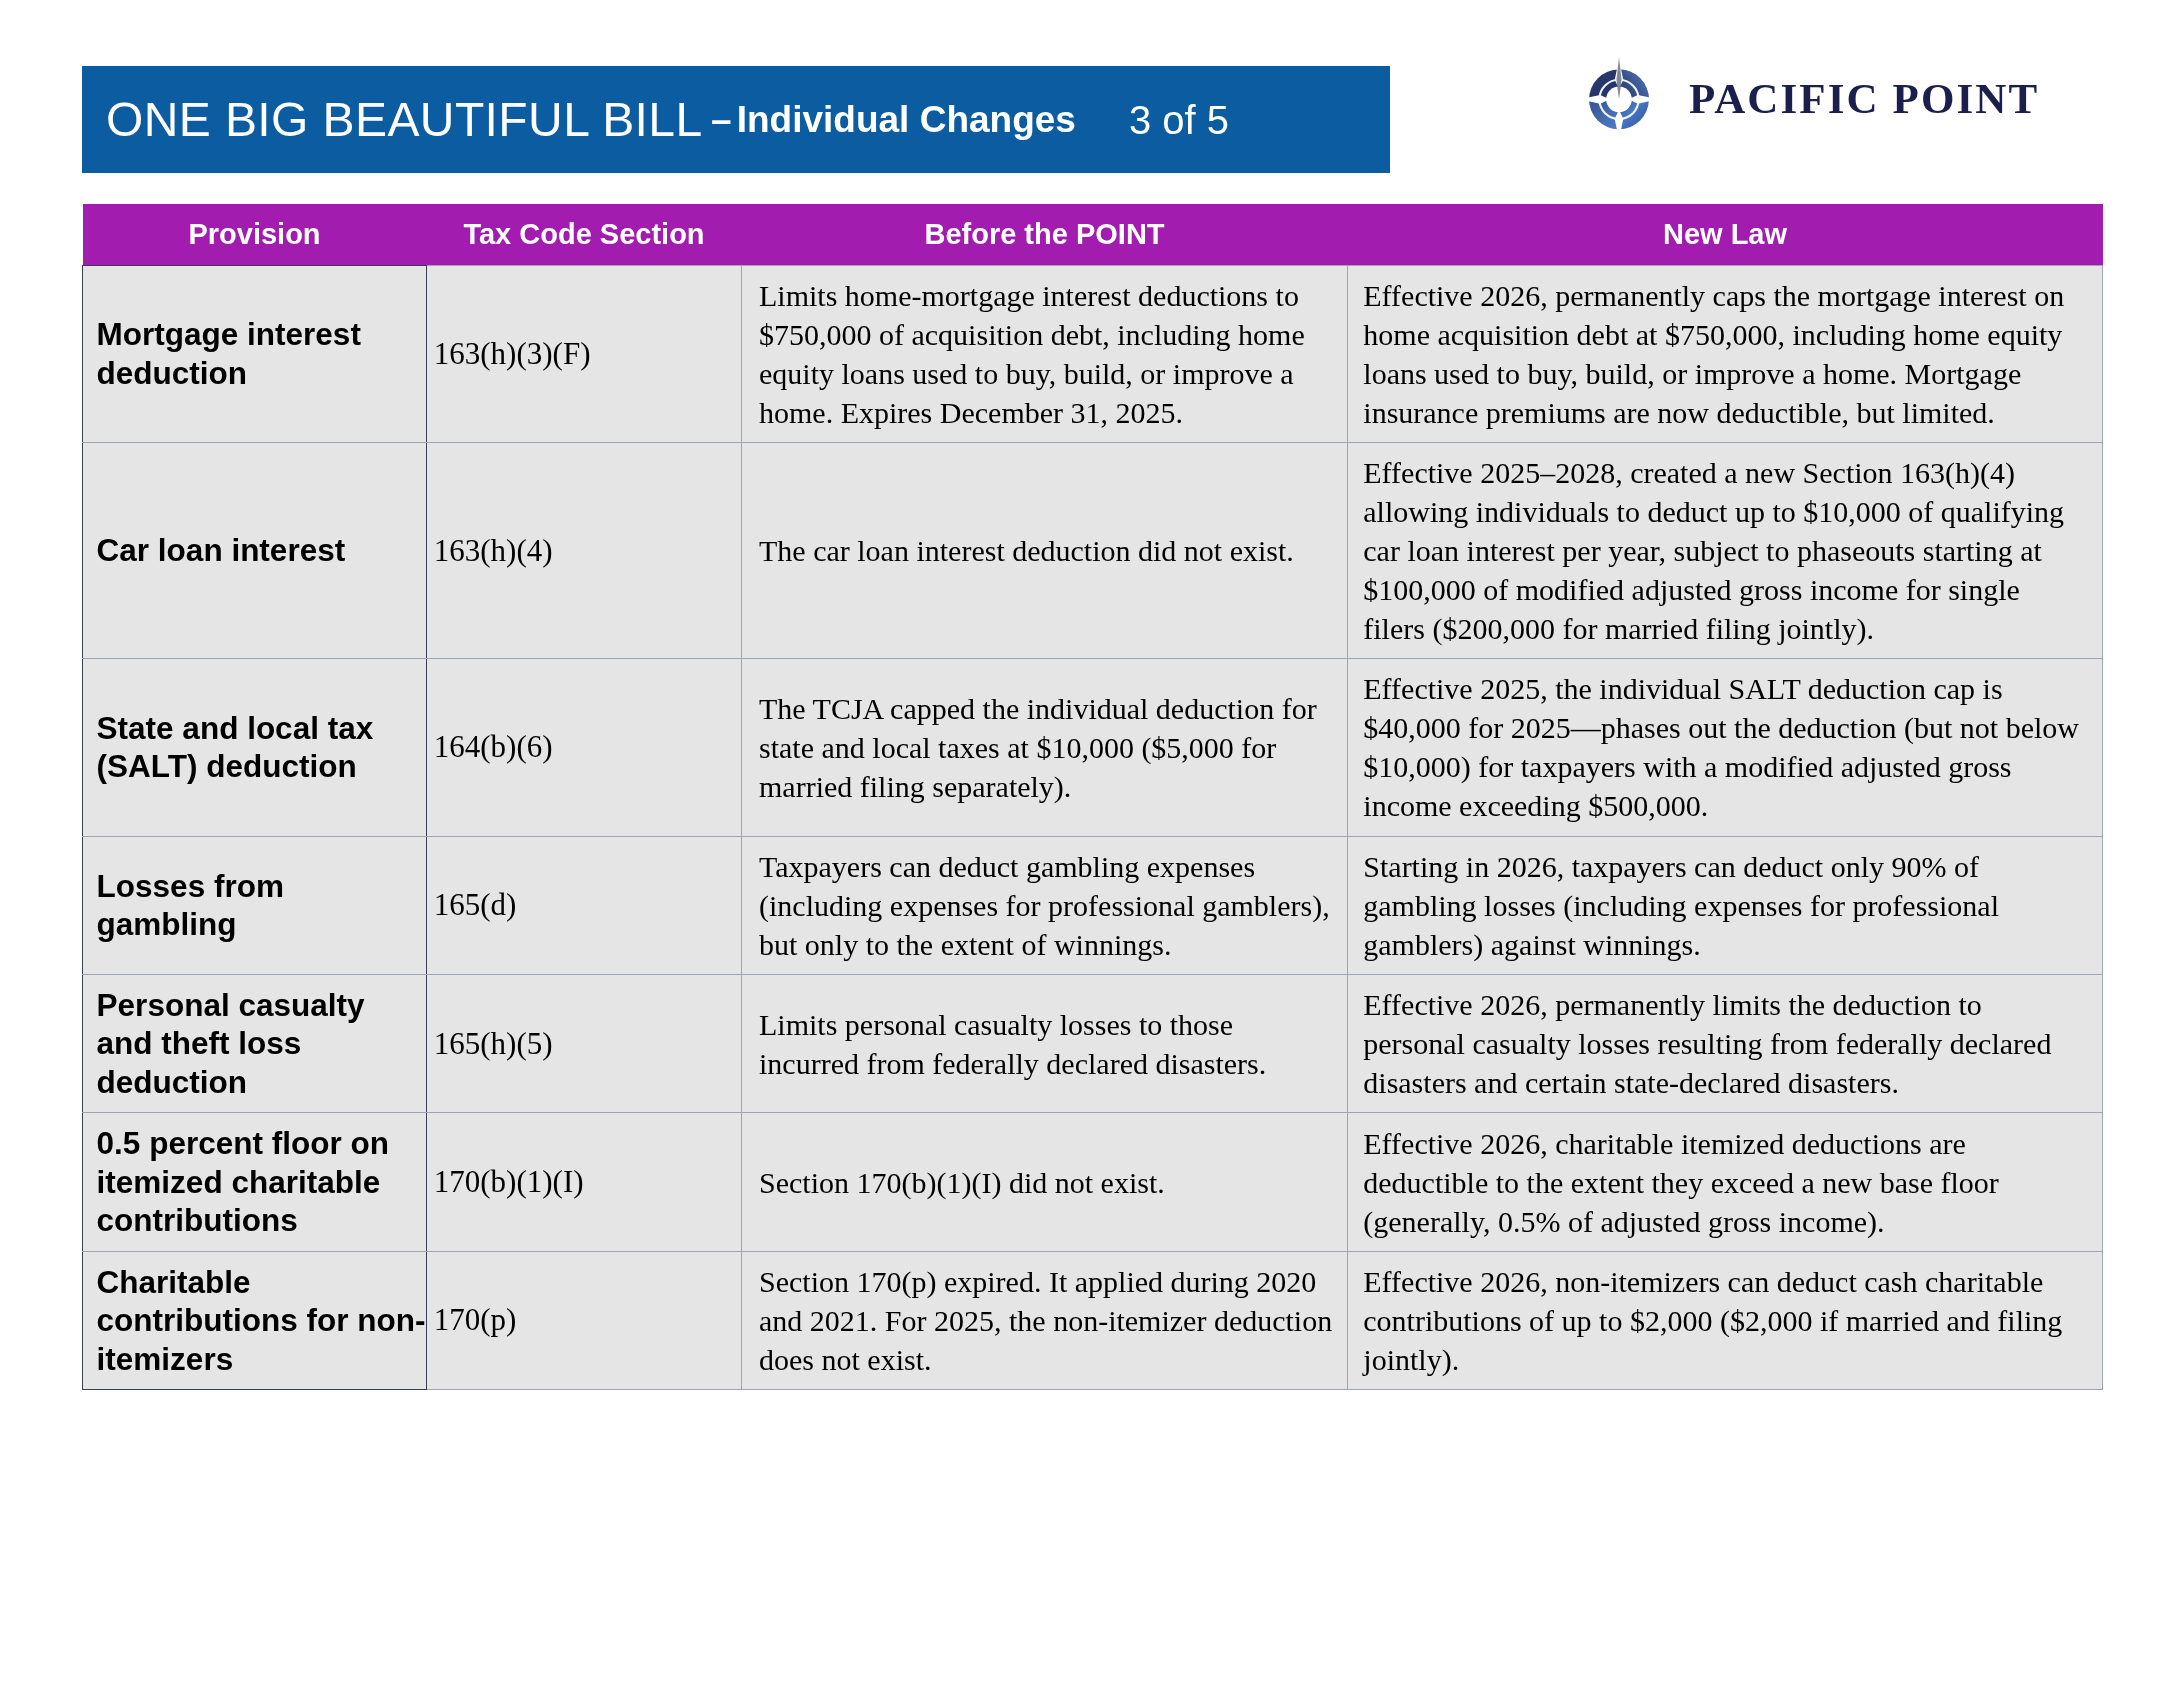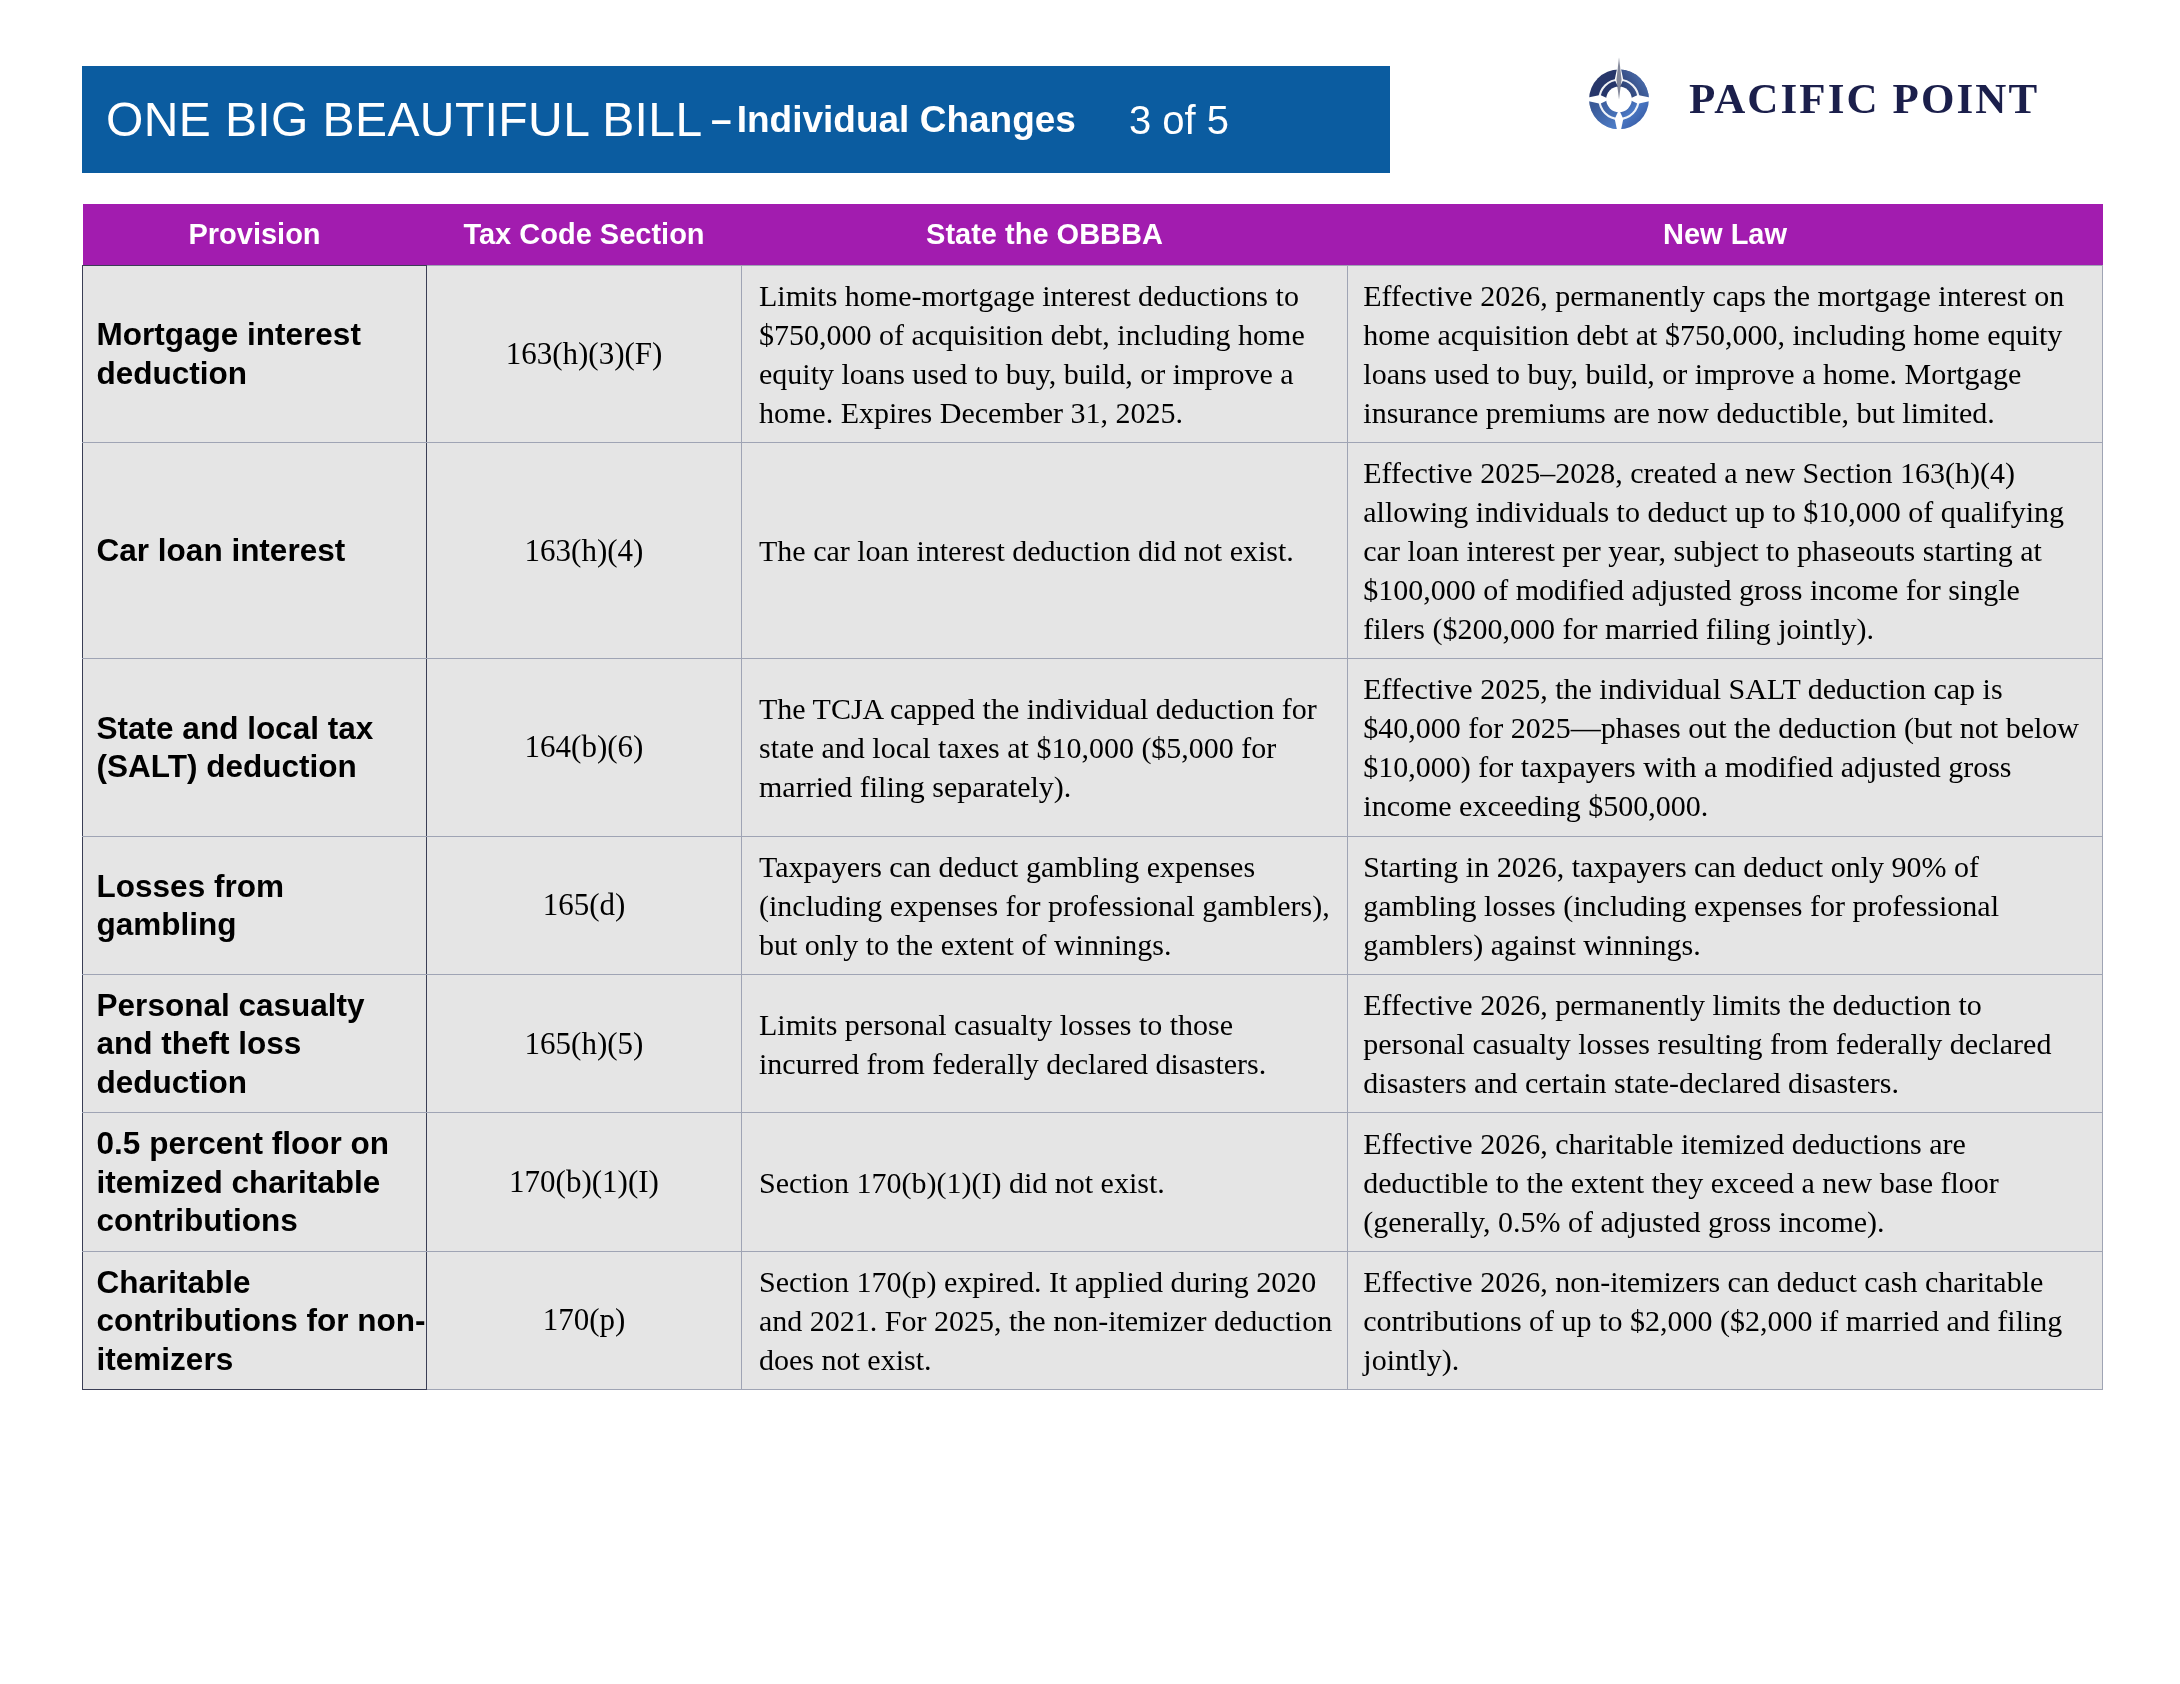--- a/index.html
+++ b/index.html
@@ -136,21 +136,20 @@
     padding: 10.2px 0 10.2px 13.6px;
     text-align: left;
   }
   tbody tr:first-child td.cell-provision { border-top: 1.7px solid #3A3E55 !important; margin-top: 12px; }
   tbody tr:last-child  td.cell-provision { border-bottom: 1.7px solid #3A3E55 !important; }
 
   td.cell-section {
     font-family: "Liberation Serif", serif;
     font-size: 31px;
     color: #000000;
-    text-align: center;
     padding: 10.2px 6.8px;
   }
 
   td.cell-before, td.cell-new {
     font-family: "Liberation Serif", serif;
     font-size: 30px;
     color: #000000;
     line-height: 1.3;
     padding: 10.2px 13.6px 10.2px 13.6px;
     text-align: left;
@@ -211,21 +210,21 @@
   <colgroup>
     <col class="c-provision">
     <col class="c-section">
     <col class="c-before">
     <col class="c-new">
   </colgroup>
   <thead>
     <tr>
       <th>Provision</th>
       <th>Tax Code Section</th>
-      <th>State the OBBBA</th>
+      <th>Before the POINT</th>
       <th>New Law</th>
     </tr>
   </thead>
   <tbody>
 
     <tr>
       <td class="cell-provision">Mortgage interest deduction</td>
       <td class="cell-section">163(h)(3)(F)</td>
       <td class="cell-before">Limits home-mortgage interest deductions to $750,000 of acquisition debt, including home equity loans used to buy, build, or improve a home. Expires December 31, 2025.</td>
       <td class="cell-new">Effective 2026, permanently caps the mortgage interest on home acquisition debt at $750,000, including home equity loans used to buy, build, or improve a home. Mortgage insurance premiums are now deductible, but limited.</td>

